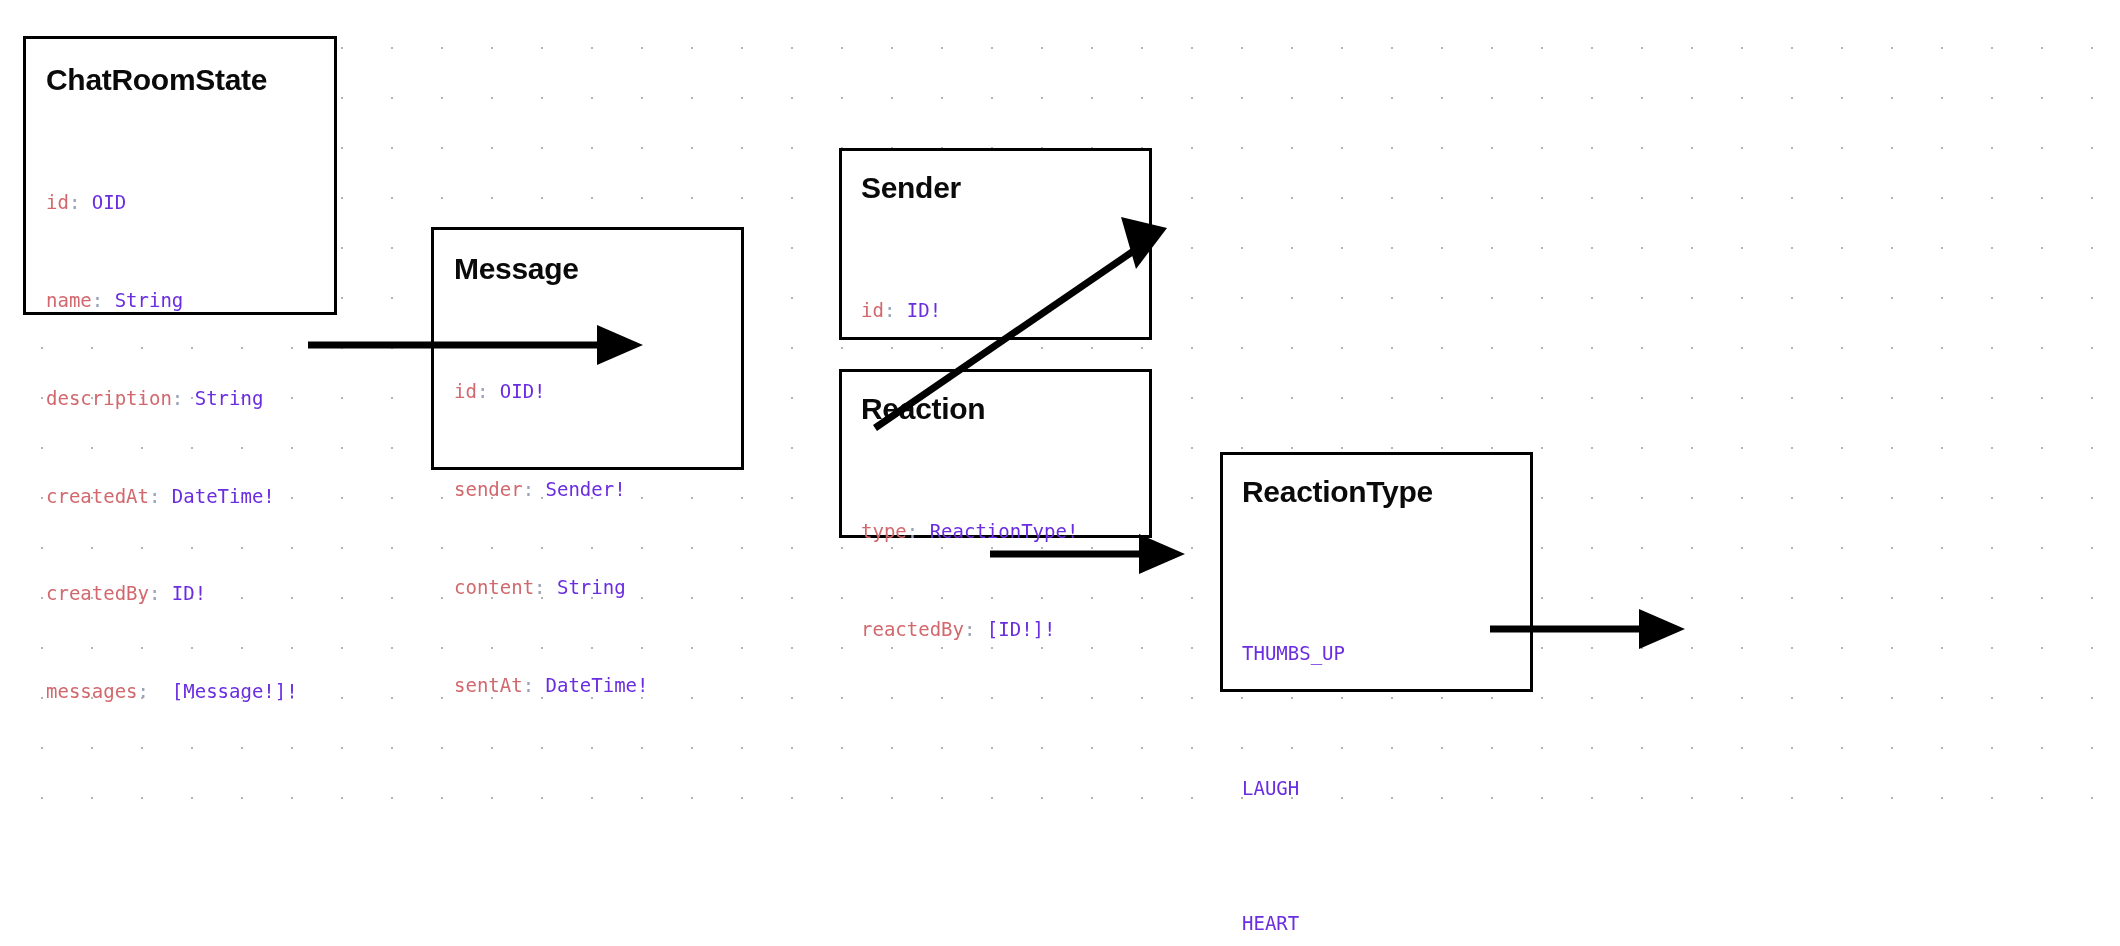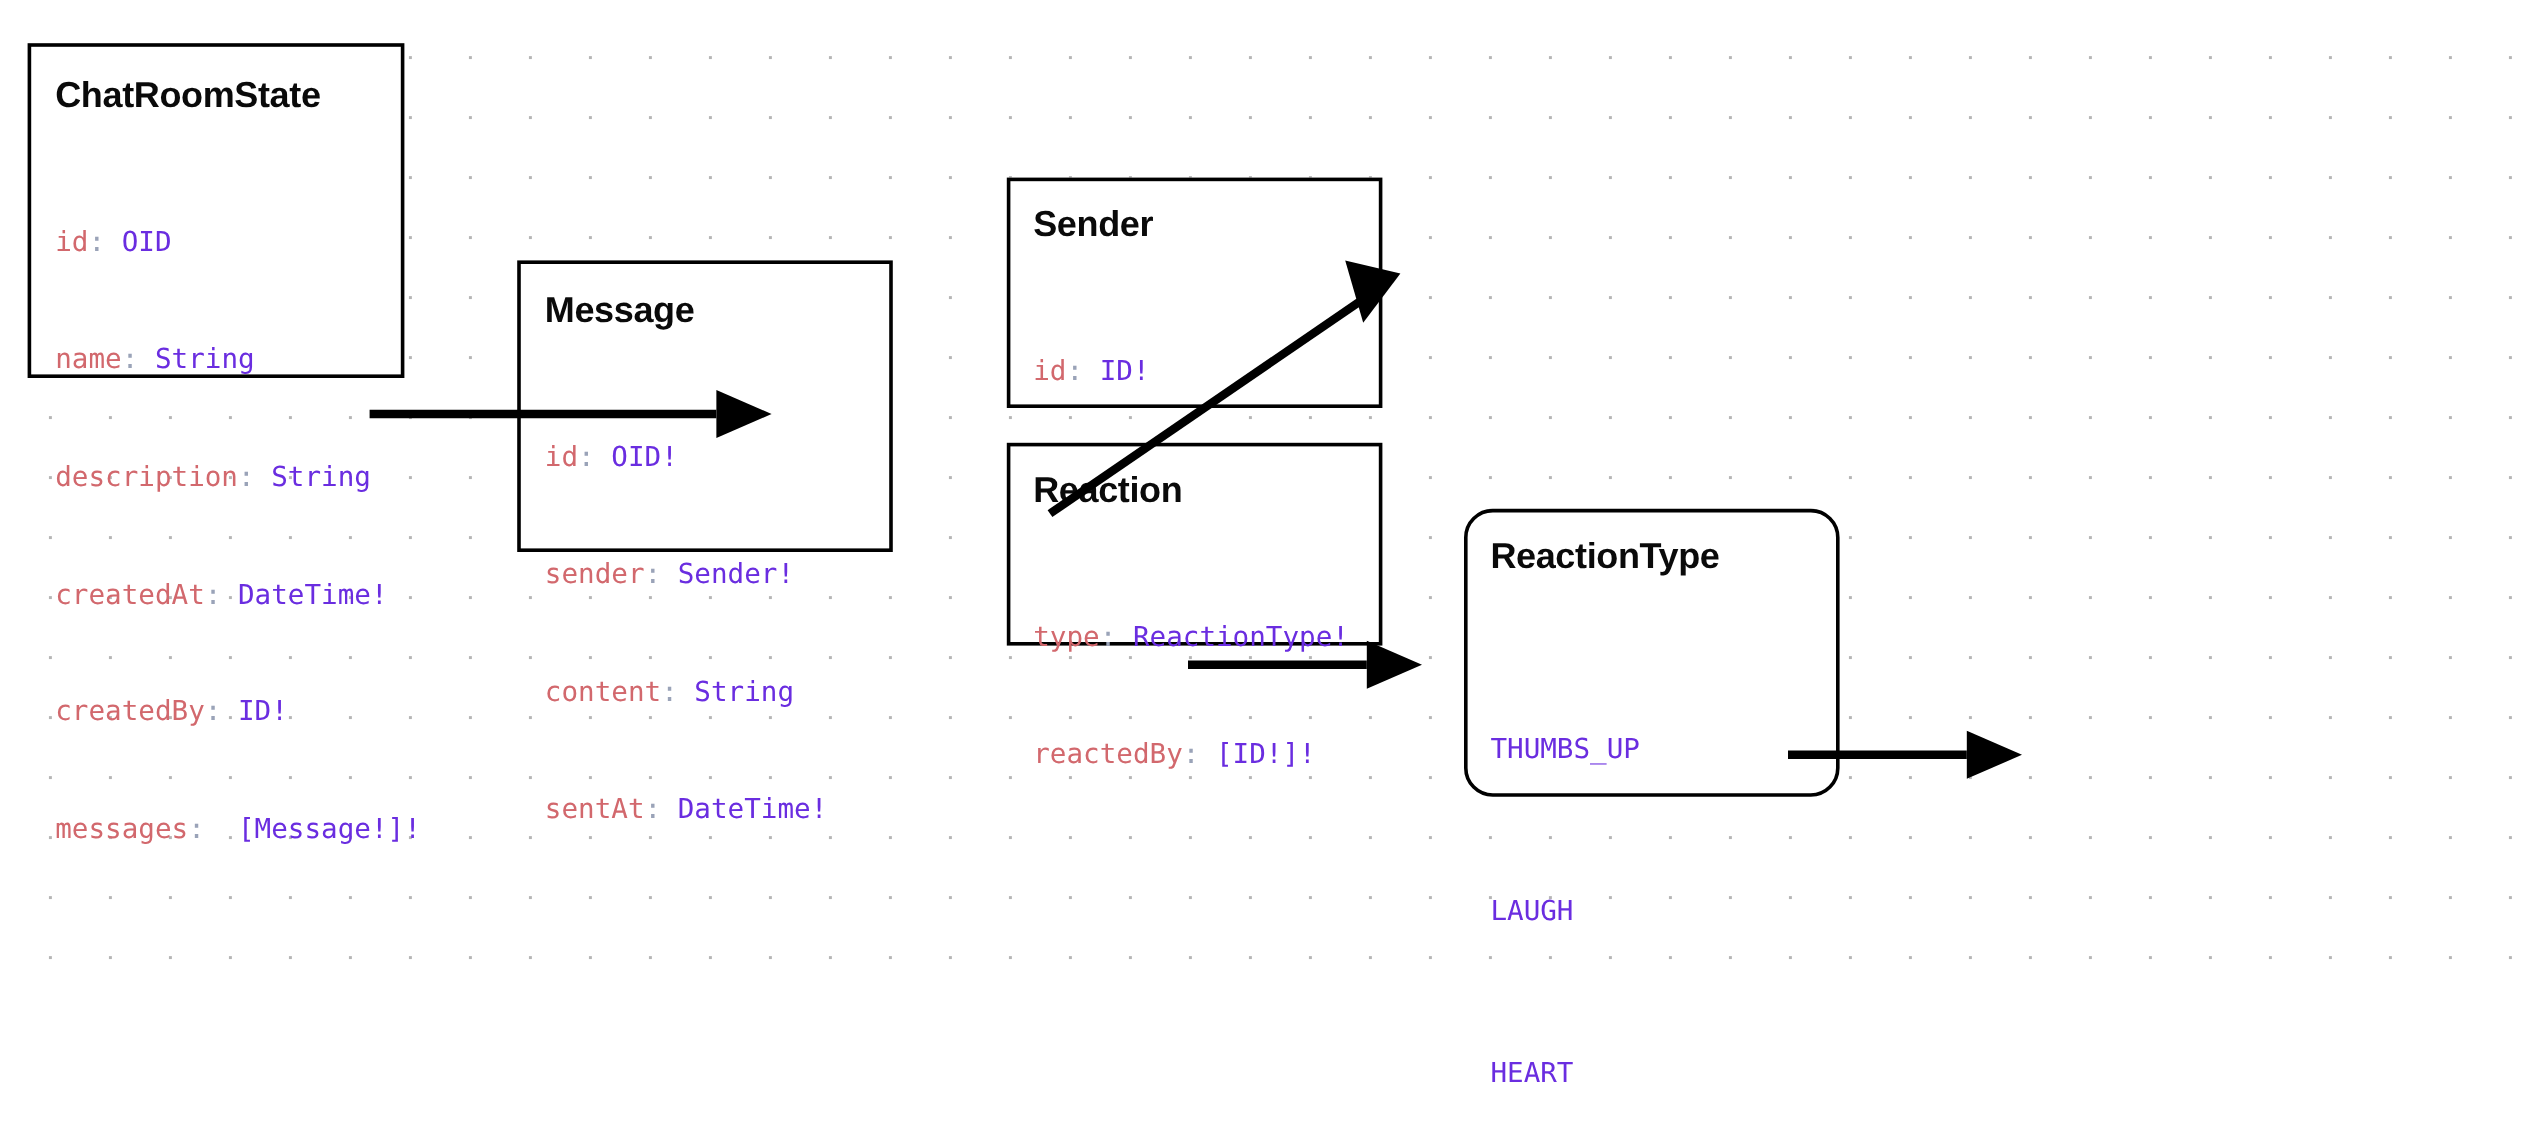--- a/index.html
+++ b/index.html
@@ -36,59 +36,58 @@
     font-weight: bold;
     font-size: 30px;
     line-height: 34px;
     color: #0a0a0a;
     letter-spacing: -0.3px;
     white-space: nowrap;
   }
 
   .fields {
     font-family: "DejaVu Sans Mono", monospace;
-    font-size: 23px;
+    font-size: 19px;
     line-height: 32.6px;
     white-space: pre;
   }
 
   .fname  { color: #d2686d; }
   .fcolon { color: #9aa3b8; }
   .ftype  { color: #6a2de0; }
   .enumv  { color: #6a2de0; margin-top: 37px; }
 
   
   #node-chatroomstate {
     left: 23px;  top: 36px;   width: 314px; height: 279px;
     padding: 24px 0 0 20px;
   }
   #node-chatroomstate .fields { margin-top: 24px; }
 
   #node-message {
-    left: 431px; top: 217px;  width: 313px; height: 243px;
+    left: 431px; top: 227px;  width: 313px; height: 243px;
     padding: 22px 4px 0 20px;
   }
   #node-message .fields { margin-top: 24px; }
 
   #node-sender {
     left: 839px; top: 148px;  width: 313px; height: 192px;
     padding: 20px 0 0 19px;
   }
   #node-sender .fields { margin-top: 24px; }
 
   #node-reaction {
     left: 839px; top: 369px;  width: 313px; height: 169px;
     padding: 20px 0 0 19px;
   }
   #node-reaction .fields { margin-top: 24px; }
 
   #node-reactiontype {
-    left: 1220px; top: 424px; width: 313px; height: 240px;
+    left: 1220px; top: 452px; width: 313px; height: 240px;
     padding: 20px 0 0 19px;
-    border-radius: 24px;
   }
   #node-reactiontype .fields { margin-top: 26px; }
 
   
   .edge-layer {
     position: absolute;
     left: 0; top: 0;
     width: 2120px; height: 946px;
     z-index: 5;
     pointer-events: none;

